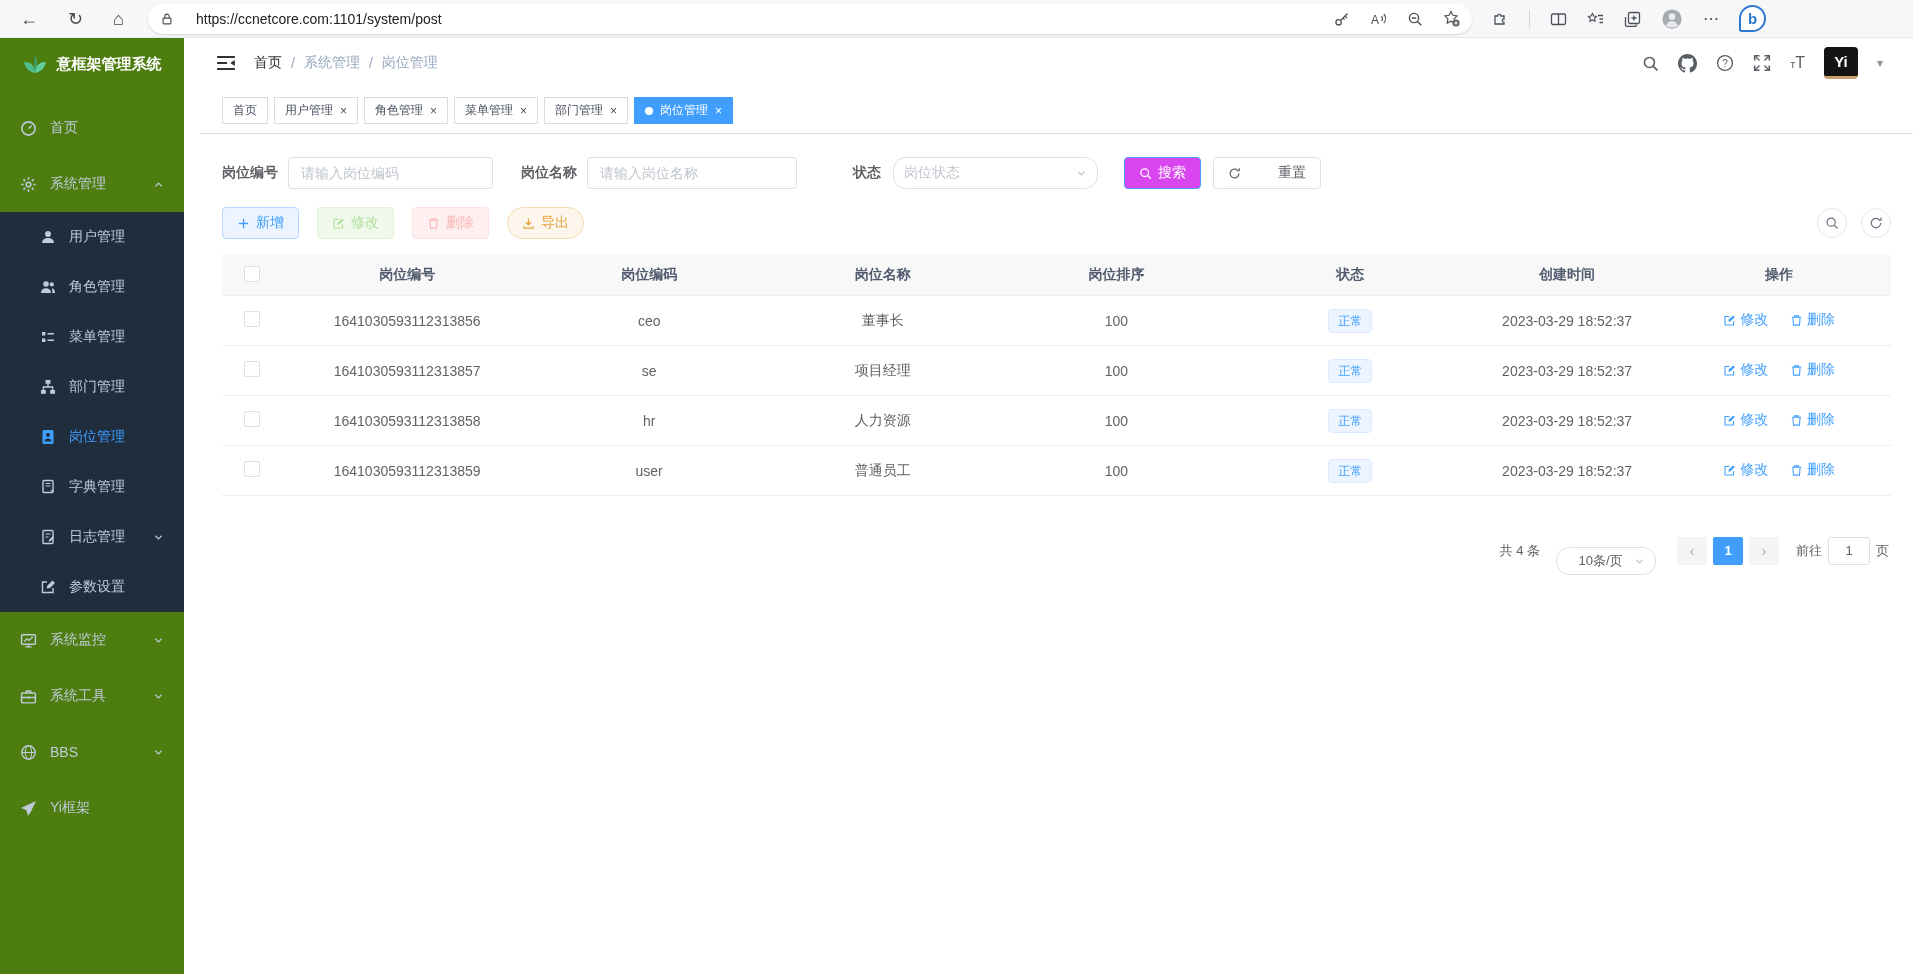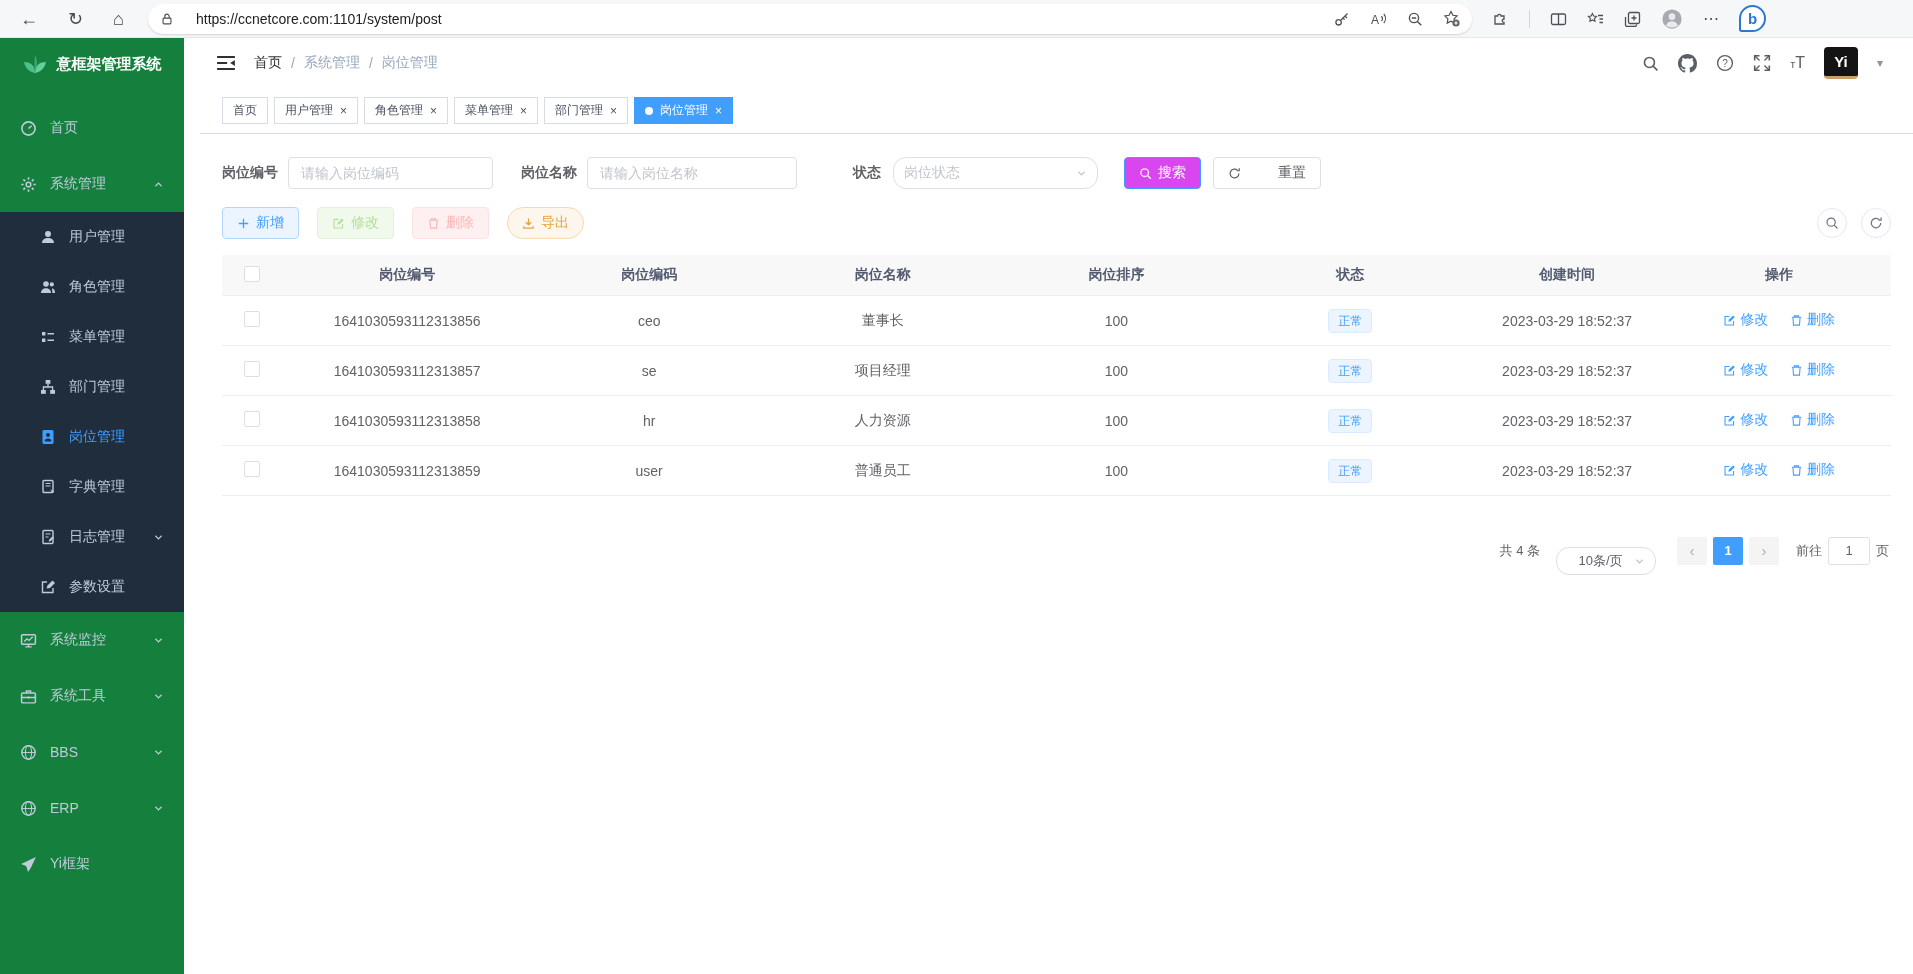--- a/index.html
+++ b/index.html
@@ -13,21 +13,21 @@
   .pill{margin-left:24px;height:30px;width:1300px;background:#fff;border-radius:16px;
     display:flex;align-items:center;padding:0 12px;box-shadow:0 1px 2px rgba(0,0,0,.14);}
   .url{flex:1;font-size:14px;color:#202124;margin-left:22px;white-space:nowrap;}
   .pill-ics{display:flex;align-items:center;gap:20px;color:#4d5156;}
   .chrome-right{display:flex;align-items:center;gap:20px;margin-left:20px;color:#4d5156;}
   .vdiv{width:1px;height:18px;background:#d4d5d8;}
   .dots{font-size:16px;color:#4d5156;}
   .copilot{width:27px;height:27px;border-radius:50% 50% 50% 10%;background:#fff;border:2px solid #2e77d0;
     color:#2e77d0;font-weight:bold;font-size:15px;display:flex;align-items:center;justify-content:center;box-sizing:border-box;}
   
-  .sidebar{position:absolute;top:38px;left:0;width:184px;height:936px;background:#15803d;}
+  .sidebar{position:absolute;top:38px;left:0;width:184px;height:936px;background:#4d7c0f;}
   .logo{height:52px;display:flex;align-items:center;justify-content:center;gap:10px;}
   .logo-title{color:#fff;font-size:15px;font-weight:bold;}
   .menu{padding-top:10px;}
   .mi{height:56px;display:flex;align-items:center;padding:0 20px;color:#bfcbd9;font-size:14px;cursor:pointer;}
   .mi .lab,.smi .lab{margin-left:13px;}
   .chev{margin-left:auto;color:#bfcbd9;}
   .sub{background:#1f2d3d;}
   .smi{height:50px;display:flex;align-items:center;padding:0 20px 0 40px;color:#bfcbd9;font-size:14px;cursor:pointer;}
   .smi.active{color:#409eff;}
   
@@ -272,31 +272,20 @@
         <path d="M3.5 5.5L8 10l4.5-4.5" fill="none" stroke="currentColor" stroke-width="1.7"></path>
       </svg>
     </div>
     <div class="mi">
       <svg width="17" height="17" viewBox="0 0 16 16">
         <circle cx="8" cy="8" r="6.3" fill="none" stroke="currentColor" stroke-width="1.3"></circle>
         <ellipse cx="8" cy="8" rx="2.9" ry="6.3" fill="none" stroke="currentColor" stroke-width="1"></ellipse>
         <path d="M1.7 8h12.6" stroke="currentColor" stroke-width="1"></path>
       </svg>
       <span class="lab">BBS</span>
-      <svg class="chev" width="11" height="11" viewBox="0 0 16 16">
-        <path d="M3.5 5.5L8 10l4.5-4.5" fill="none" stroke="currentColor" stroke-width="1.7"></path>
-      </svg>
-    </div>
-    <div class="mi">
-      <svg width="17" height="17" viewBox="0 0 16 16">
-        <circle cx="8" cy="8" r="6.3" fill="none" stroke="currentColor" stroke-width="1.3"></circle>
-        <ellipse cx="8" cy="8" rx="2.9" ry="6.3" fill="none" stroke="currentColor" stroke-width="1"></ellipse>
-        <path d="M1.7 8h12.6" stroke="currentColor" stroke-width="1"></path>
-      </svg>
-      <span class="lab">ERP</span>
       <svg class="chev" width="11" height="11" viewBox="0 0 16 16">
         <path d="M3.5 5.5L8 10l4.5-4.5" fill="none" stroke="currentColor" stroke-width="1.7"></path>
       </svg>
     </div>
     <div class="mi">
       <svg width="17" height="17" viewBox="0 0 16 16">
         <path d="M15 1L1 7.6l4.8 1.9L7.6 15l2.5-3.8L15 1z" fill="currentColor"></path>
       </svg>
       <span class="lab">Yi框架</span>
     </div>

